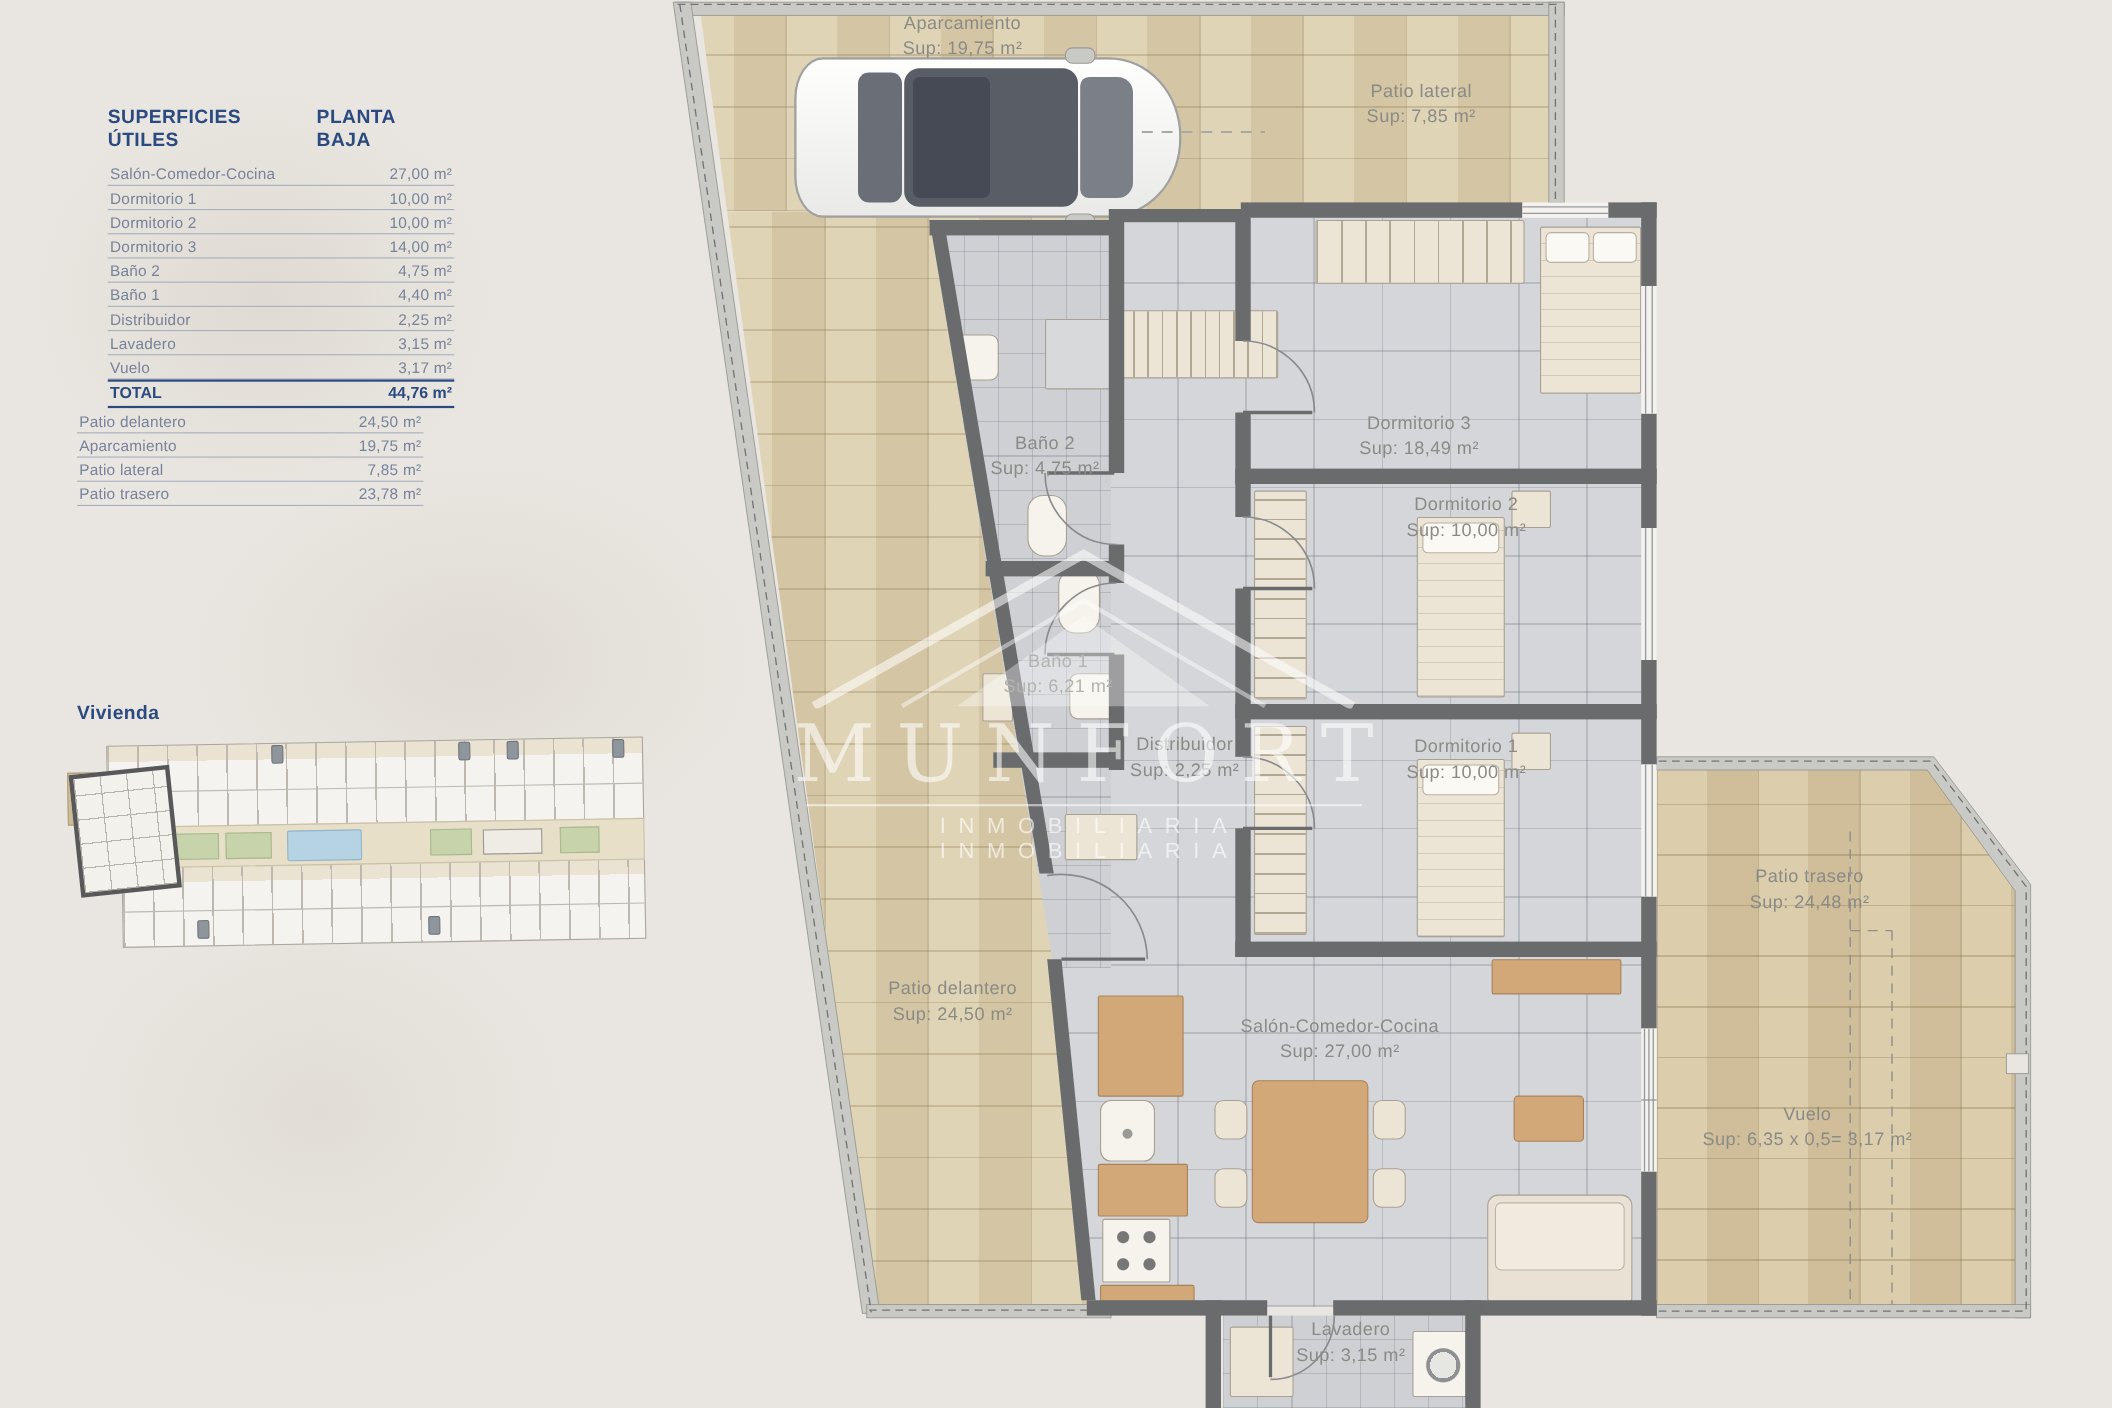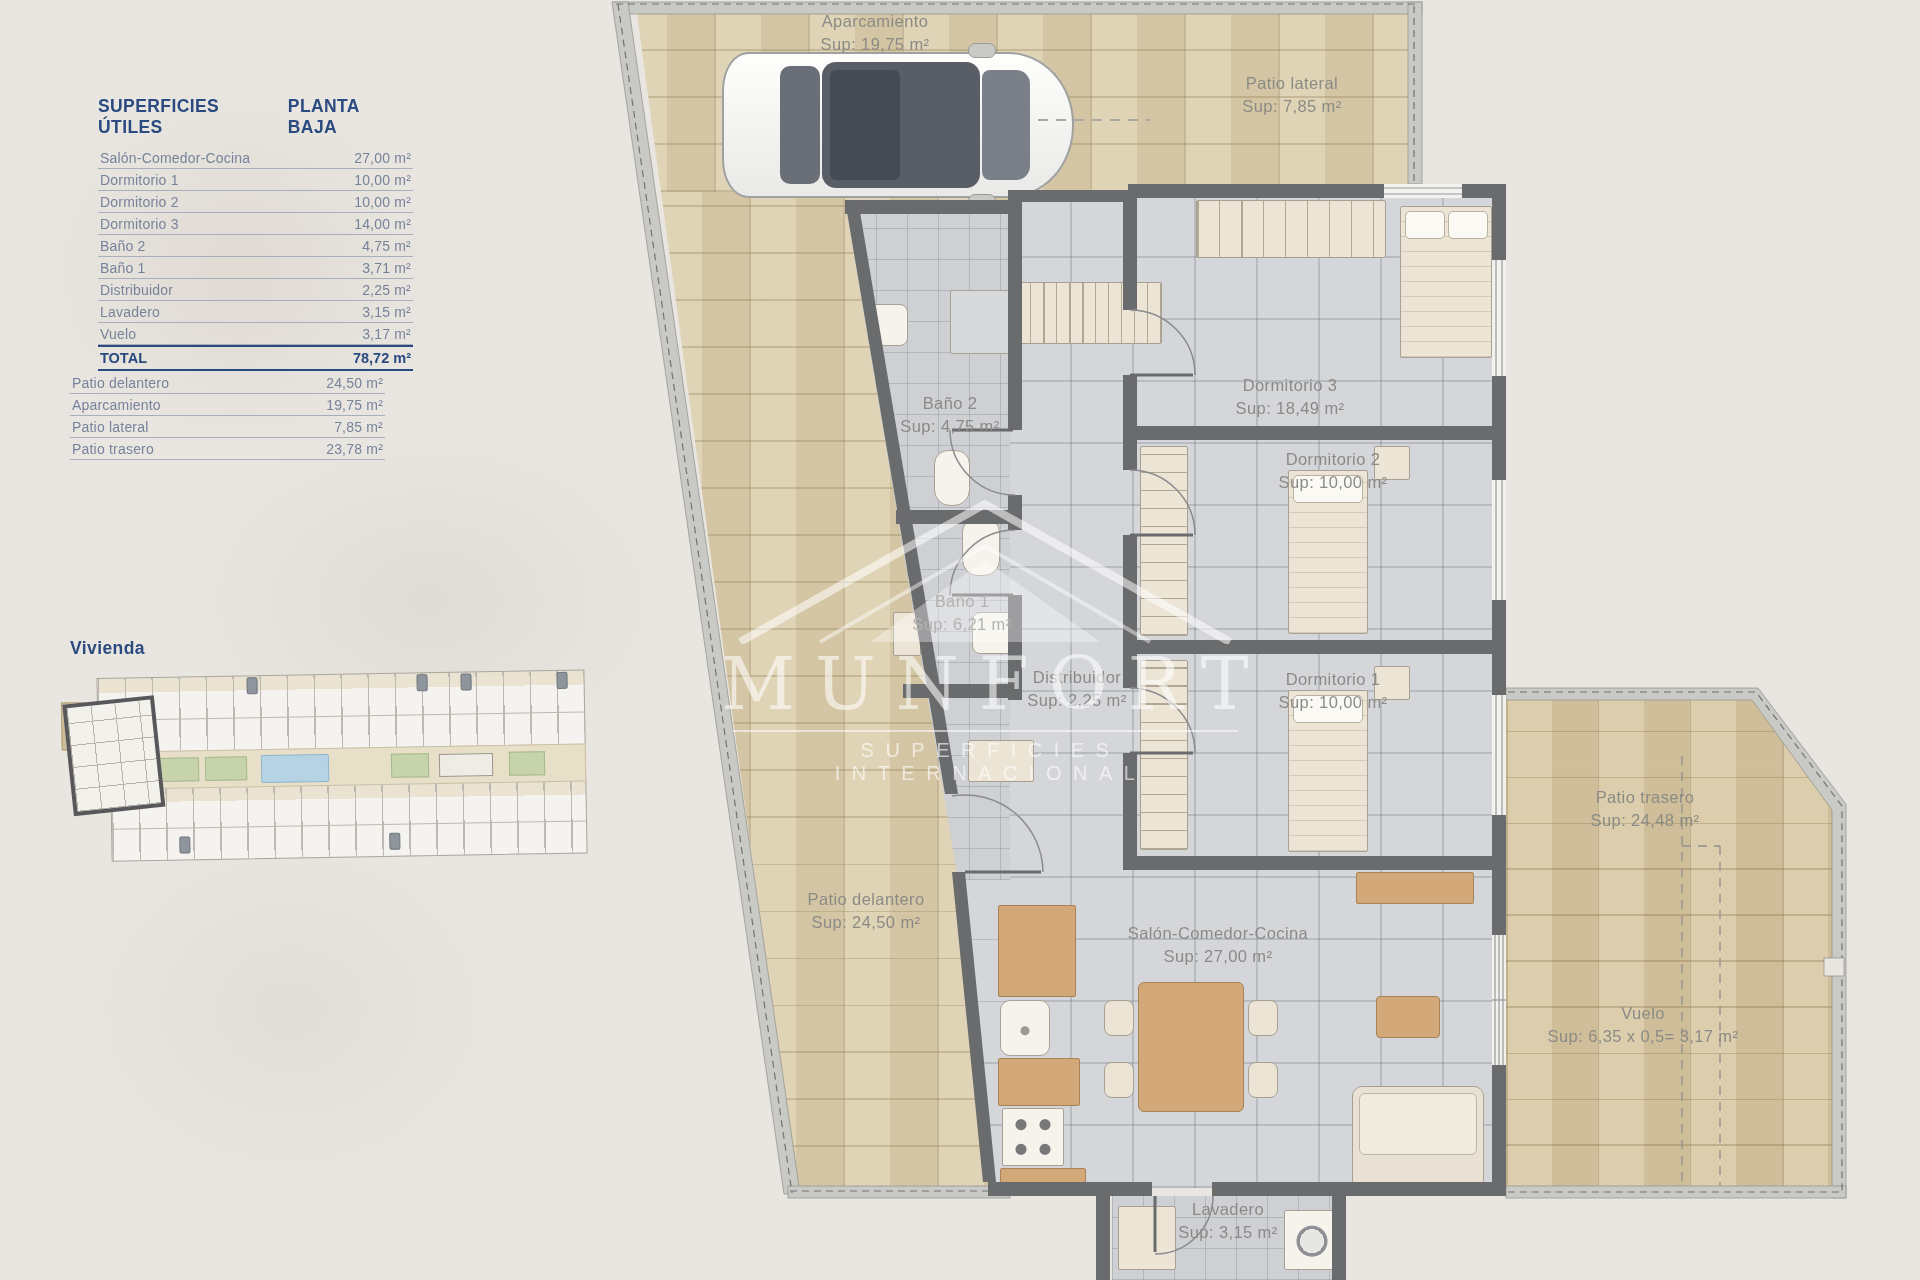--- a/index.html
+++ b/index.html
@@ -117,37 +117,37 @@
     <div class="srow">
         <span class="rl">Dormitorio 3</span>
         <span class="rv">14,00 m²</span>
       </div>
     <div class="srow">
         <span class="rl">Baño 2</span>
         <span class="rv">4,75 m²</span>
       </div>
     <div class="srow">
         <span class="rl">Baño 1</span>
-        <span class="rv">3,71 m²</span>
+        <span class="rv">4,40 m²</span>
       </div>
     <div class="srow">
         <span class="rl">Distribuidor</span>
         <span class="rv">2,25 m²</span>
       </div>
     <div class="srow">
         <span class="rl">Lavadero</span>
         <span class="rv">3,15 m²</span>
       </div>
     <div class="srow">
         <span class="rl">Vuelo</span>
         <span class="rv">3,17 m²</span>
       </div>
     <div class="trow">
         <span>TOTAL</span>
-        <span>78,72 m²</span>
+        <span>44,76 m²</span>
       </div>
   </div>
 
   <div class="panel" style="left:70px;top:372px;width:315px;">
     <div class="srow">
         <span class="rl">Patio delantero</span>
         <span class="rv">24,50 m²</span>
       </div>
     <div class="srow">
         <span class="rl">Aparcamiento</span>
@@ -414,16 +414,16 @@
   </div>
 
   <div class="wm" style="left:700px;top:494px;width:570px;">
     <svg width="570" height="150" viewBox="0 0 570 150">
       <path d="M 40 148 L 285 10 L 530 148" fill="none" stroke="rgba(255,255,255,.55)" stroke-width="8"></path>
       <path d="M 120 148 L 285 52 L 450 148" fill="none" stroke="rgba(255,255,255,.45)" stroke-width="4"></path>
       <polygon points="285,66 170,148 400,148" fill="rgba(255,255,255,.35)"></polygon>
     </svg>
     <div class="wm-brand">MUNFORT</div>
     <div class="wm-line"></div>
-    <div class="wm-tag">SUPERFICIES INTERNACIONAL</div>
+    <div class="wm-tag">INMOBILIARIA INMOBILIARIA</div>
   </div>
 
 </div>
 
 </body></html>

